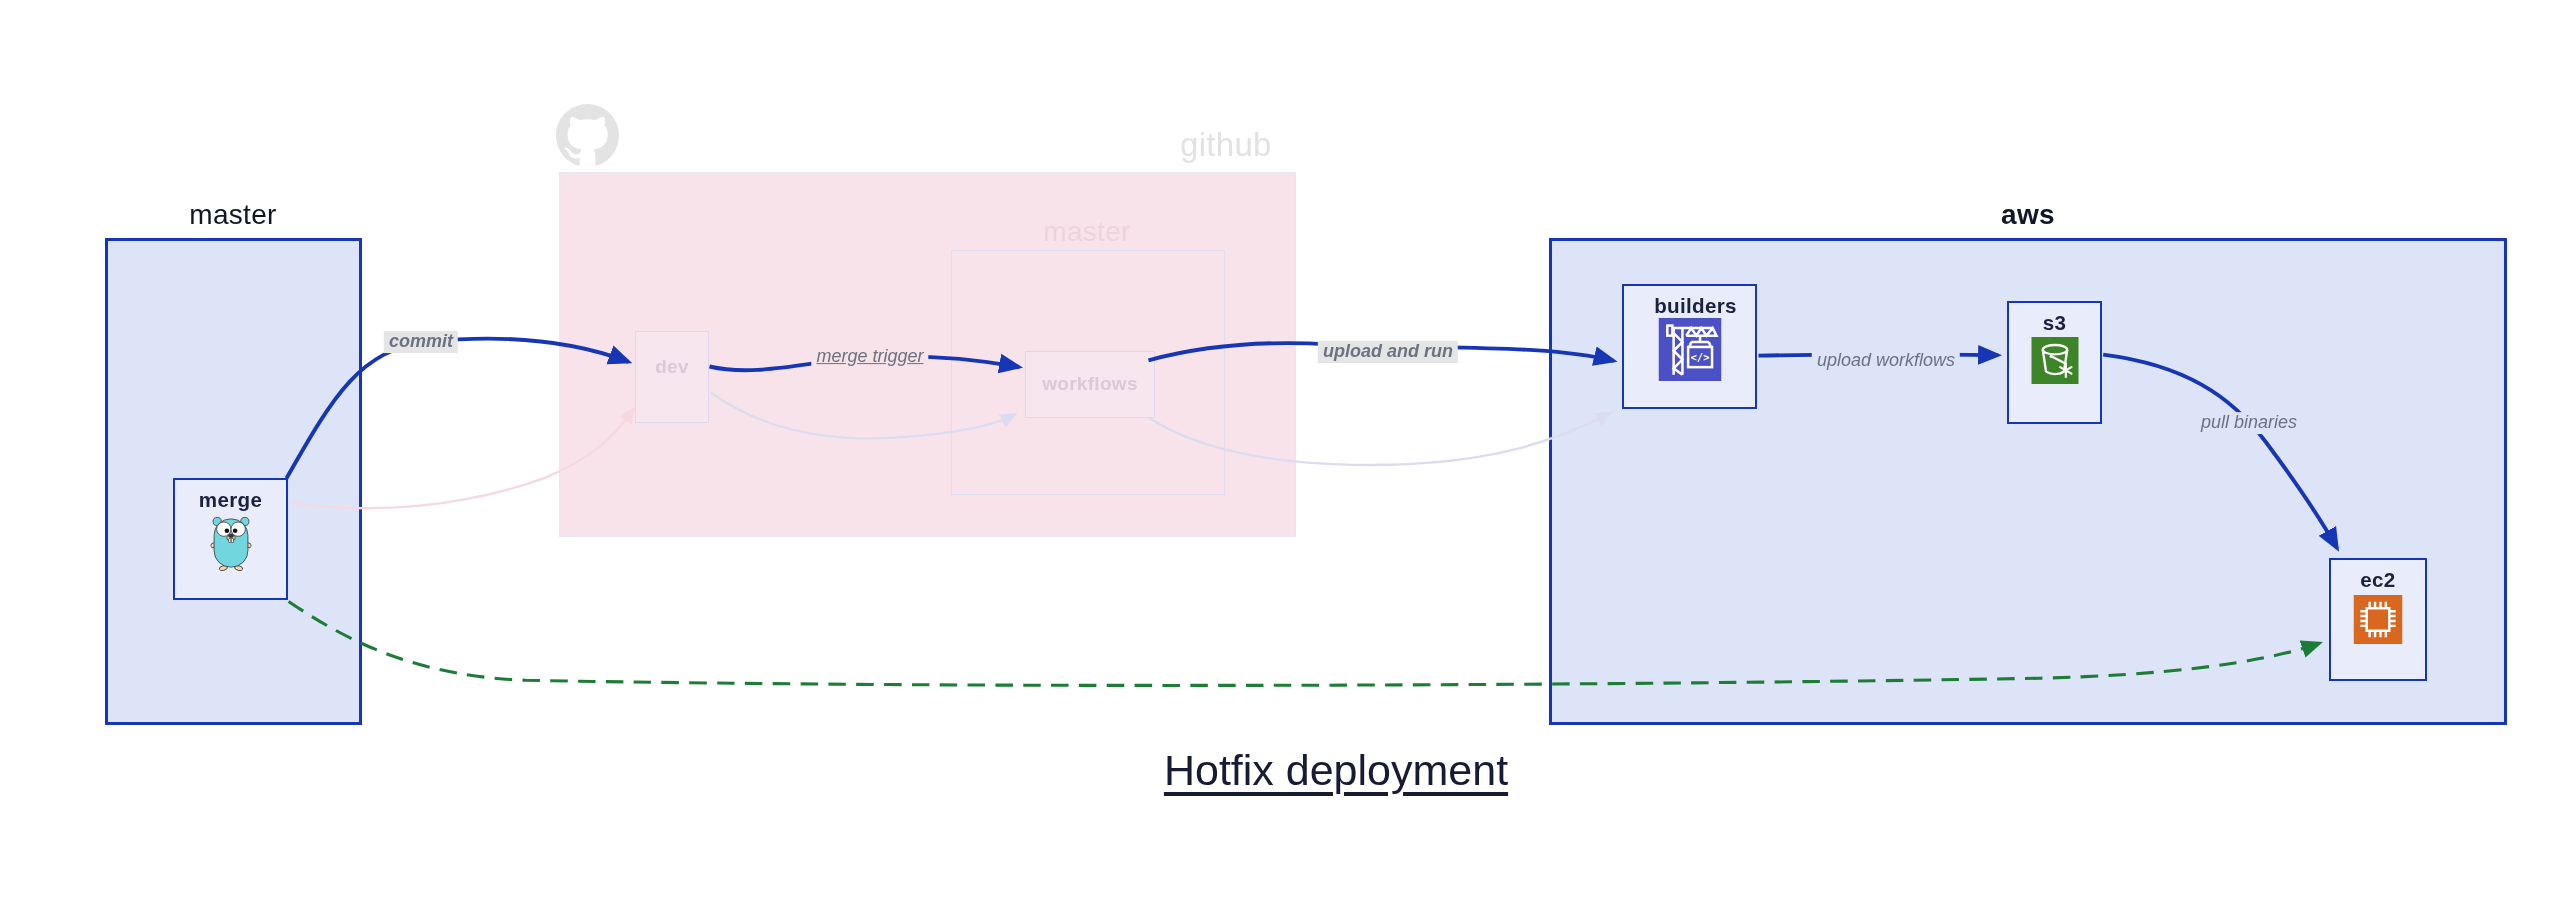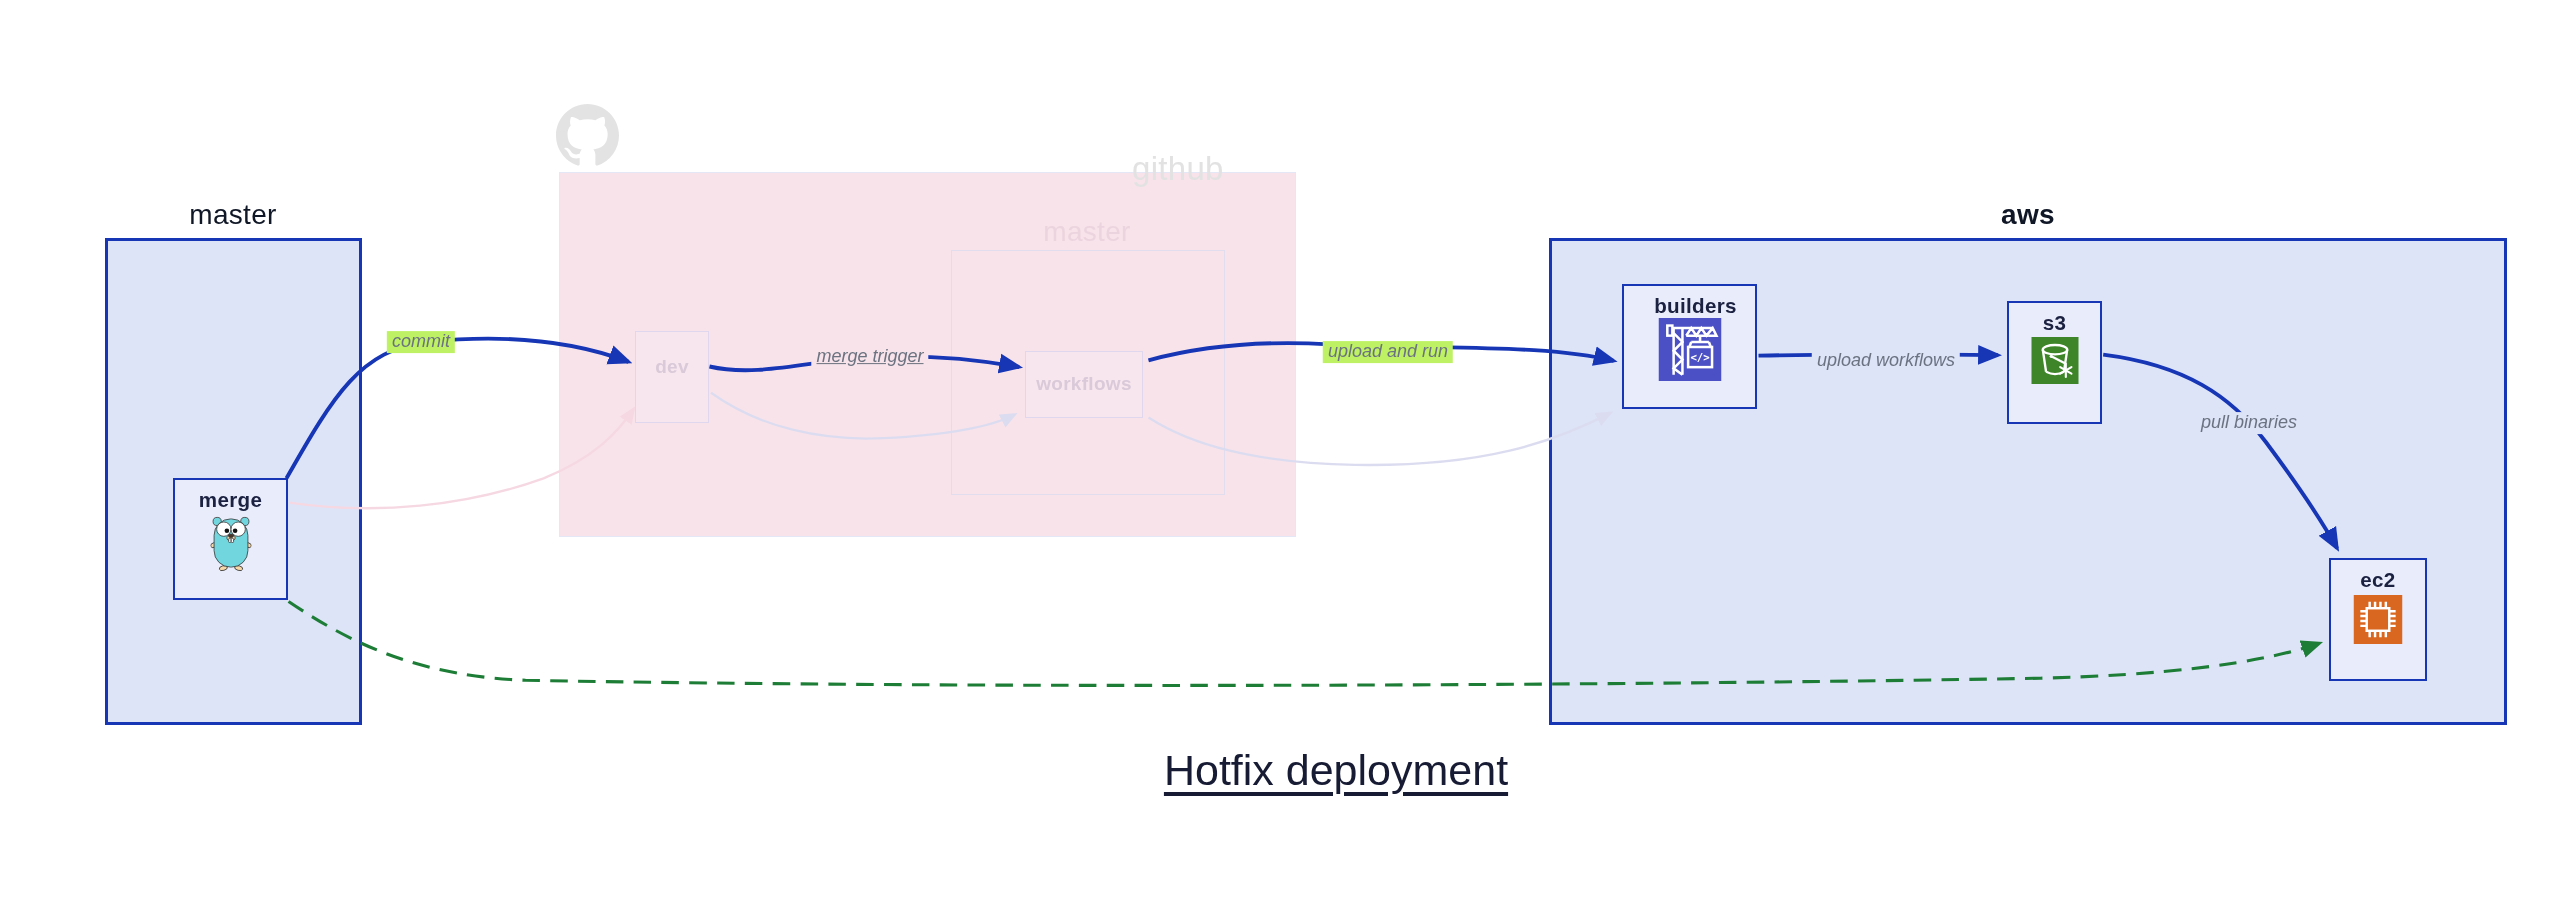--- a/index.html
+++ b/index.html
@@ -25,21 +25,21 @@
   .node-label{
     display:block;margin-top:8.2px;font-size:20.6px;font-weight:bold;color:#1b2140;letter-spacing:0.3px;
   }
   .node-ghost .node-label{color:#d9c9d9;}
   .node-icon{position:absolute;left:50%;transform:translateX(-50%);}
   
   .edge-label{
     position:absolute;transform:translate(-50%,-50%);white-space:nowrap;
     font-size:18px;font-style:italic;color:#6b7280;padding:1px 5.2px;line-height:1.1;
   }
-  .bg-white{background:#bef264;}
+  .bg-white{background:#e5e5e5;font-weight:bold;}
   .bg-pink{background:#f8e3ea;text-decoration:underline;}
   .bg-peri{background:#dde4f8;}
   
   .diagram-title{
     position:absolute;transform:translateX(-50%);white-space:nowrap;
     font-size:43px;color:#171b33;
     text-decoration:underline;text-decoration-thickness:3.6px;text-underline-offset:7.2px;
   }
   svg.edges{position:absolute;left:0;top:0;pointer-events:none;}
 </style>
@@ -47,21 +47,21 @@
 <body>
 
 <div class="container c-github" style="left:559px;top:172px;width:737px;height:365px;"></div>
 <div class="container c-master" style="left:951px;top:250px;width:274px;height:245px;"></div>
 <div class="container c-local" style="left:105px;top:238px;width:257px;height:487px;"></div>
 <div class="container c-aws" style="left:1549px;top:238px;width:958px;height:487px;"></div>
 
 <div class="container-label" style="left:233px;top:199px;">master</div>
 <div class="container-label" style="left:2028px;top:199px;font-weight:bold;">aws</div>
 <div class="container-label ghost-pink-label" style="left:1087px;top:216px;">master</div>
-<div class="container-label ghost-gray-label" style="left:1132px;top:126px;font-size:33px;margin-top:24px;">github</div>
+<div class="container-label ghost-gray-label" style="left:1180px;top:126px;font-size:33px;">github</div>
 
 <div class="abs" style="left:556px;top:104px;">
   <svg width="63" height="63" viewBox="0 0 16 16" aria-hidden="true">
     <path fill="#e3e3e3" d="M8 0C3.58 0 0 3.58 0 8c0 3.54 2.29 6.53 5.47 7.59.4.07.55-.17.55-.38 0-.19-.01-.82-.01-1.49-2.01.37-2.53-.49-2.69-.94-.09-.23-.48-.94-.82-1.13-.28-.15-.68-.52-.01-.53.63-.01 1.08.58 1.23.82.72 1.21 1.87.87 2.33.66.07-.52.28-.87.51-1.07-1.78-.2-3.64-.89-3.64-3.95 0-.87.31-1.59.82-2.15-.08-.2-.36-1.02.08-2.12 0 0 .67-.21 2.2.82.64-.18 1.32-.27 2-.27s1.36.09 2 .27c1.53-1.04 2.2-.82 2.2-.82.44 1.1.16 1.92.08 2.12.51.56.82 1.27.82 2.15 0 3.07-1.87 3.75-3.65 3.95.29.25.54.73.54 1.48 0 1.07-.01 1.93-.01 2.2 0 .21.15.46.55.38A8.01 8.01 0 0 0 16 8c0-4.42-3.58-8-8-8z"></path>
   </svg>
 </div>
 
 <div class="node" style="left:173px;top:478px;width:115px;height:122px;">
   <span class="node-label">merge</span>
   <span class="node-icon" style="top:34px;">
@@ -84,21 +84,21 @@
         <rect x="40.5" y="46" width="4.5" height="8" rx="1.5" fill="#ffffff"></rect>
       </g>
     </svg>
   </span>
 </div>
 
 <div class="node node-ghost" style="left:635px;top:331px;width:74px;height:92px;">
   <span class="node-label" style="margin-top:24px;font-size:19px;">dev</span>
 </div>
 
-<div class="node node-ghost" style="left:1025px;top:351px;width:118px;height:67px;">
+<div class="node node-ghost" style="left:1025px;top:351px;width:130px;height:67px;">
   <span class="node-label" style="margin-top:20.6px;font-size:19px;">workflows</span>
 </div>
 
 <div class="node" style="left:1622px;top:284px;width:135px;height:125px;padding-left:12px;">
   <span class="node-label">builders</span>
   <span class="node-icon" style="top:32px;">
     <svg width="63" height="63" viewBox="0 0 100 100">
       <rect x="0" y="0" width="100" height="100" fill="#4b50c4"></rect>
       <g stroke="#ffffff" stroke-width="4" fill="none">
         <rect x="14" y="12" width="8" height="16"></rect>

